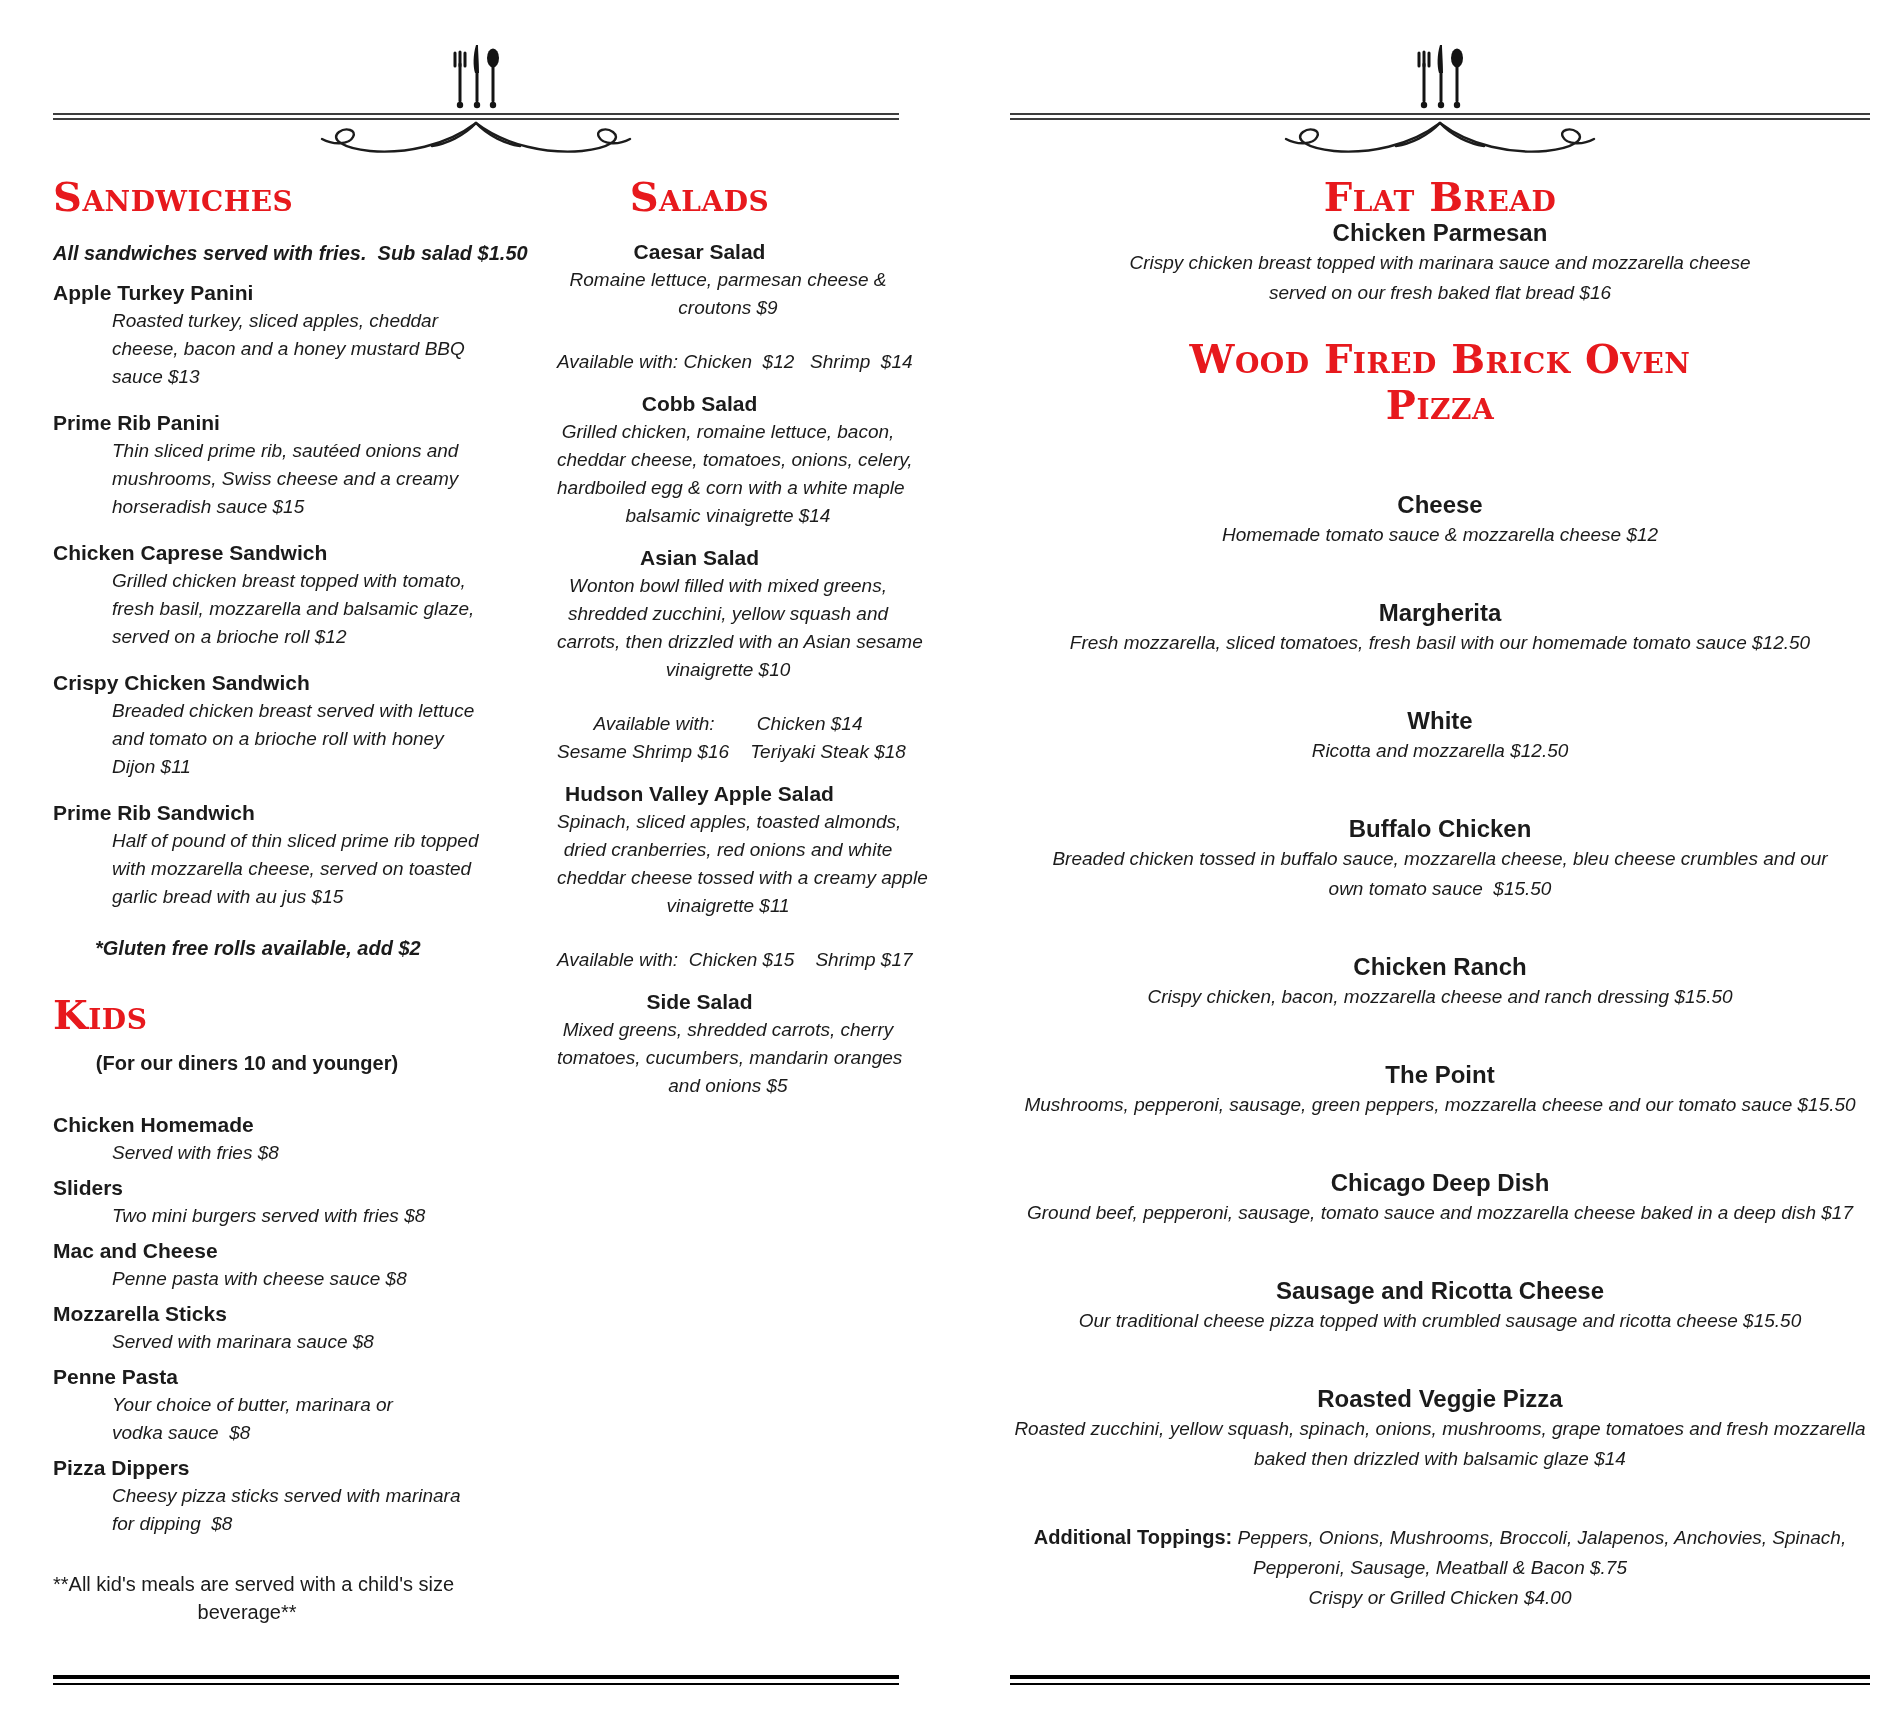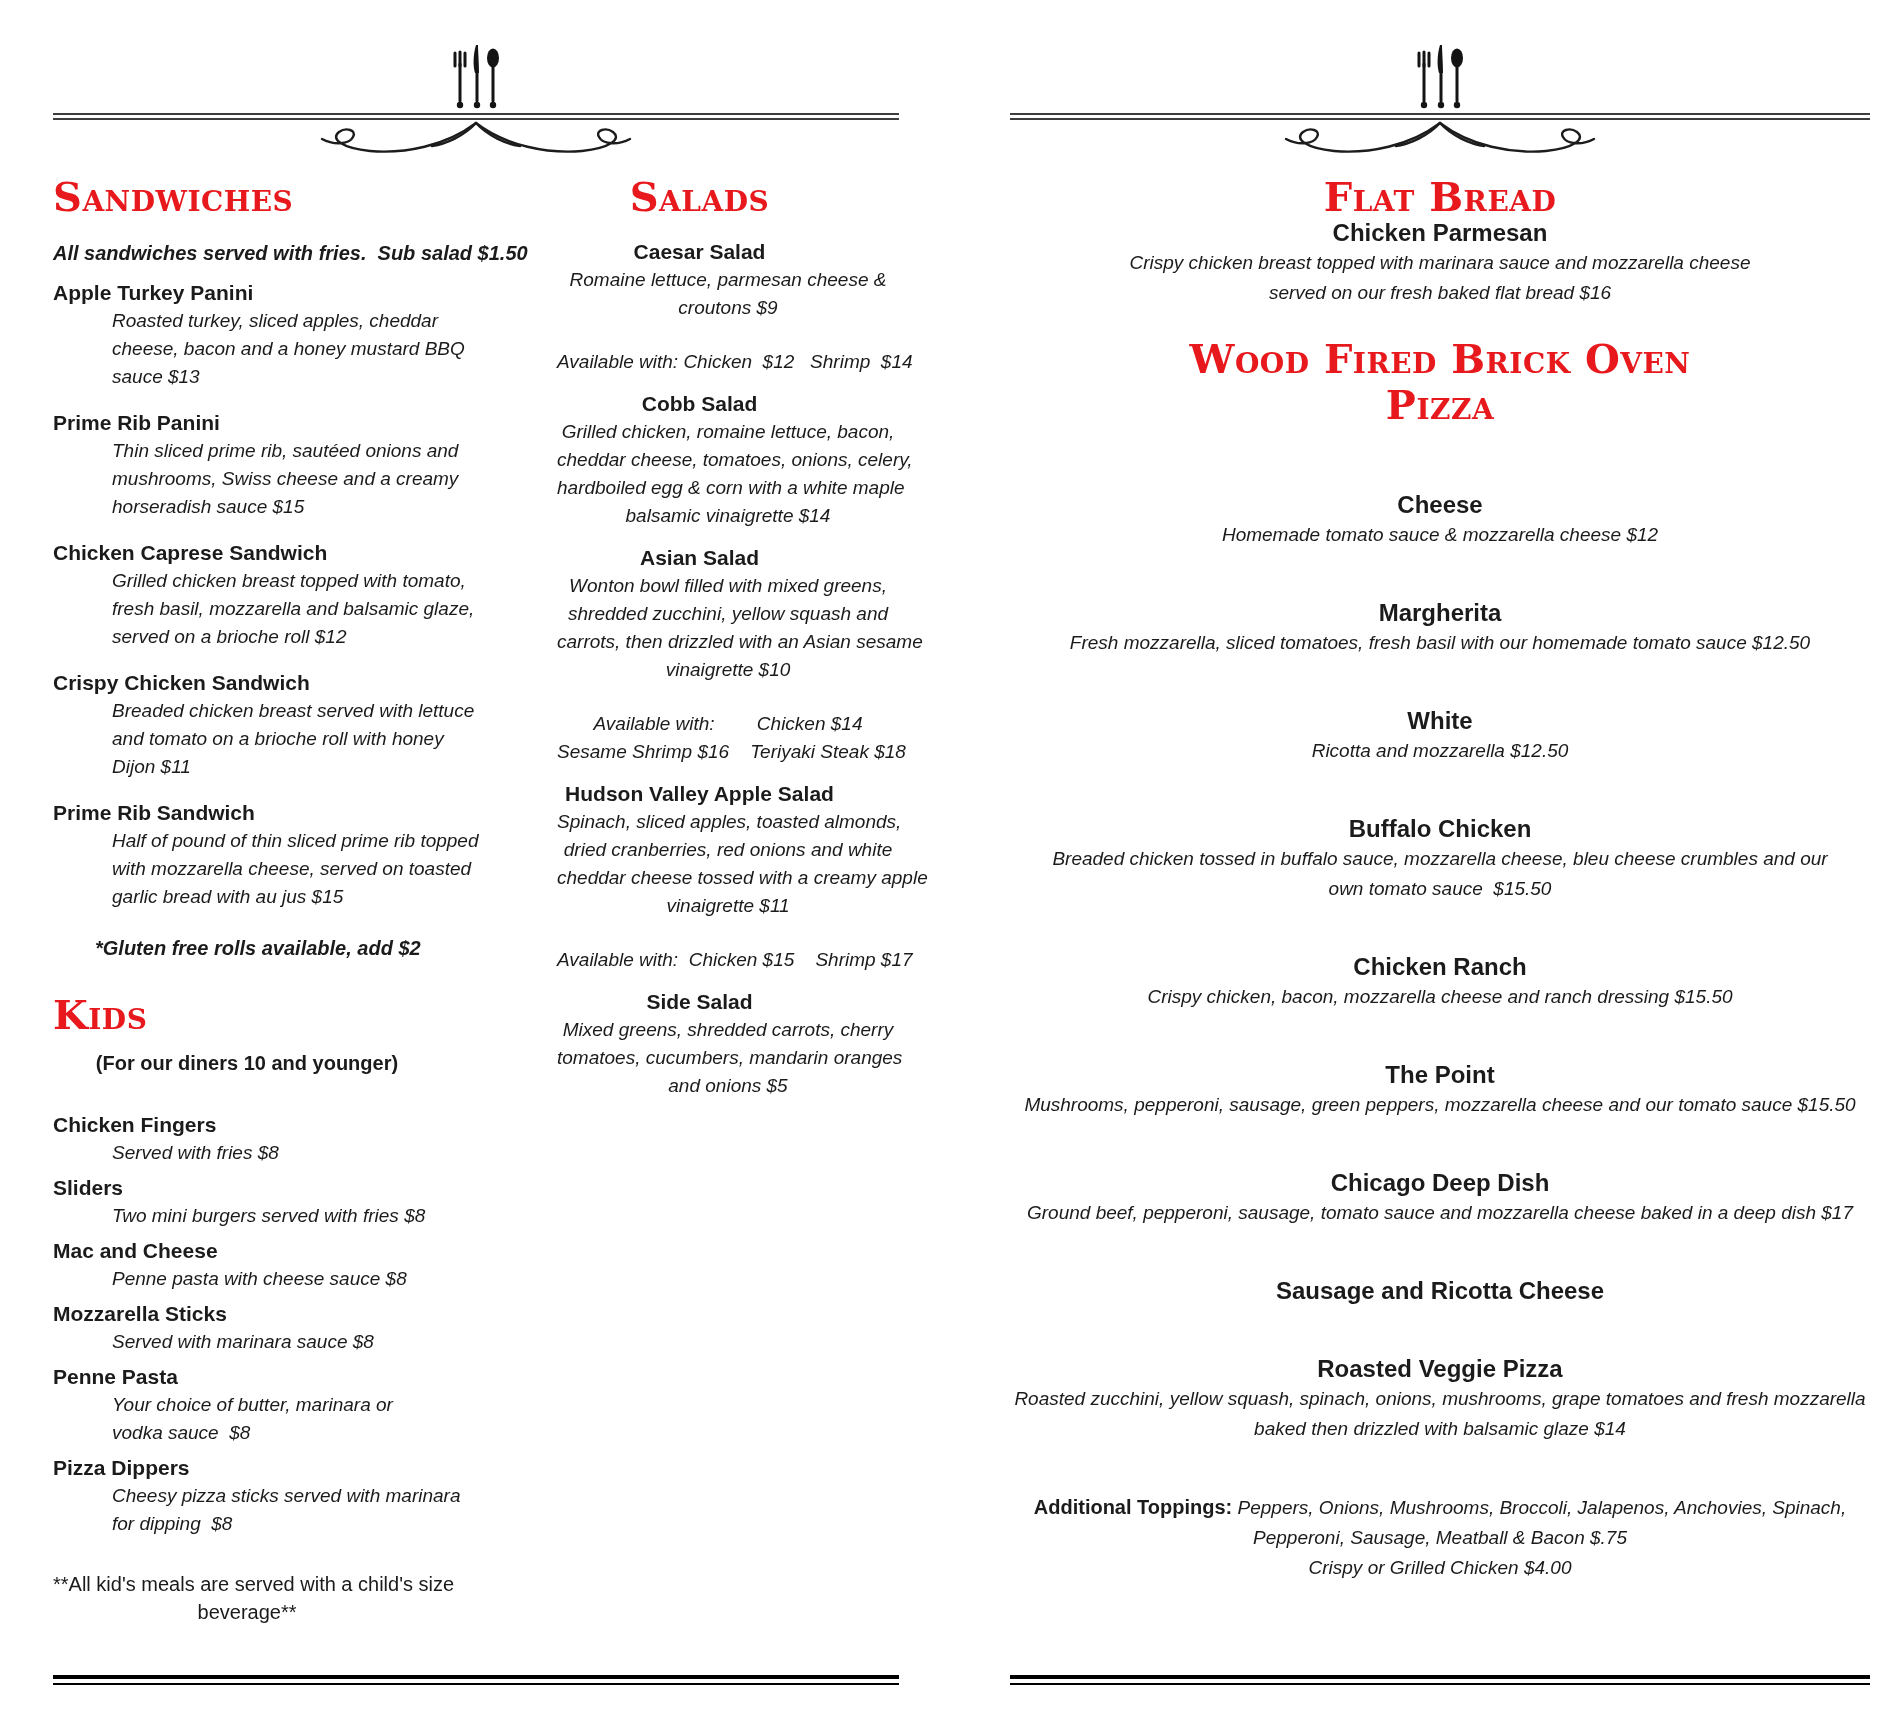--- a/index.html
+++ b/index.html
@@ -128,21 +128,21 @@
 garlic bread with au jus $15</div>
       </div>
 
       <p class="sand-footnote">*Gluten free rolls available, add $2</p>
 
       <h2 class="section-title kids-title">Kids</h2>
       <p class="kids-sub">(For our diners 10 and younger)</p>
 
       <div class="kids-items">
         <div class="item">
-          <div class="item-name">Chicken Fingers</div>
+          <div class="item-name">Chicken Homemade</div>
           <div class="item-desc pre">Served with fries $8</div>
         </div>
         <div class="item">
           <div class="item-name">Sliders</div>
           <div class="item-desc pre">Two mini burgers served with fries $8</div>
         </div>
         <div class="item">
           <div class="item-name">Mac and Cheese</div>
           <div class="item-desc pre">Penne pasta with cheese sauce $8</div>
         </div>
@@ -278,20 +278,21 @@
       <div class="r-item">
         <div class="r-item-name">The Point</div>
         <div class="r-item-desc pre">Mushrooms, pepperoni, sausage, green peppers, mozzarella cheese and our tomato sauce $15.50</div>
       </div>
       <div class="r-item">
         <div class="r-item-name">Chicago Deep Dish</div>
         <div class="r-item-desc pre">Ground beef, pepperoni, sausage, tomato sauce and mozzarella cheese baked in a deep dish $17</div>
       </div>
       <div class="r-item">
         <div class="r-item-name">Sausage and Ricotta Cheese</div>
+        <div class="r-item-desc pre">Our traditional cheese pizza topped with crumbled sausage and ricotta cheese $15.50</div>
       </div>
       <div class="r-item">
         <div class="r-item-name">Roasted Veggie Pizza</div>
         <div class="r-item-desc pre">Roasted zucchini, yellow squash, spinach, onions, mushrooms, grape tomatoes and fresh mozzarella
 baked then drizzled with balsamic glaze $14</div>
       </div>
     </div>
 
     <p class="toppings pre"><span class="t-label">Additional Toppings:</span><span> Peppers, Onions, Mushrooms, Broccoli, Jalapenos, Anchovies, Spinach,
 Pepperoni, Sausage, Meatball &amp; Bacon $.75

